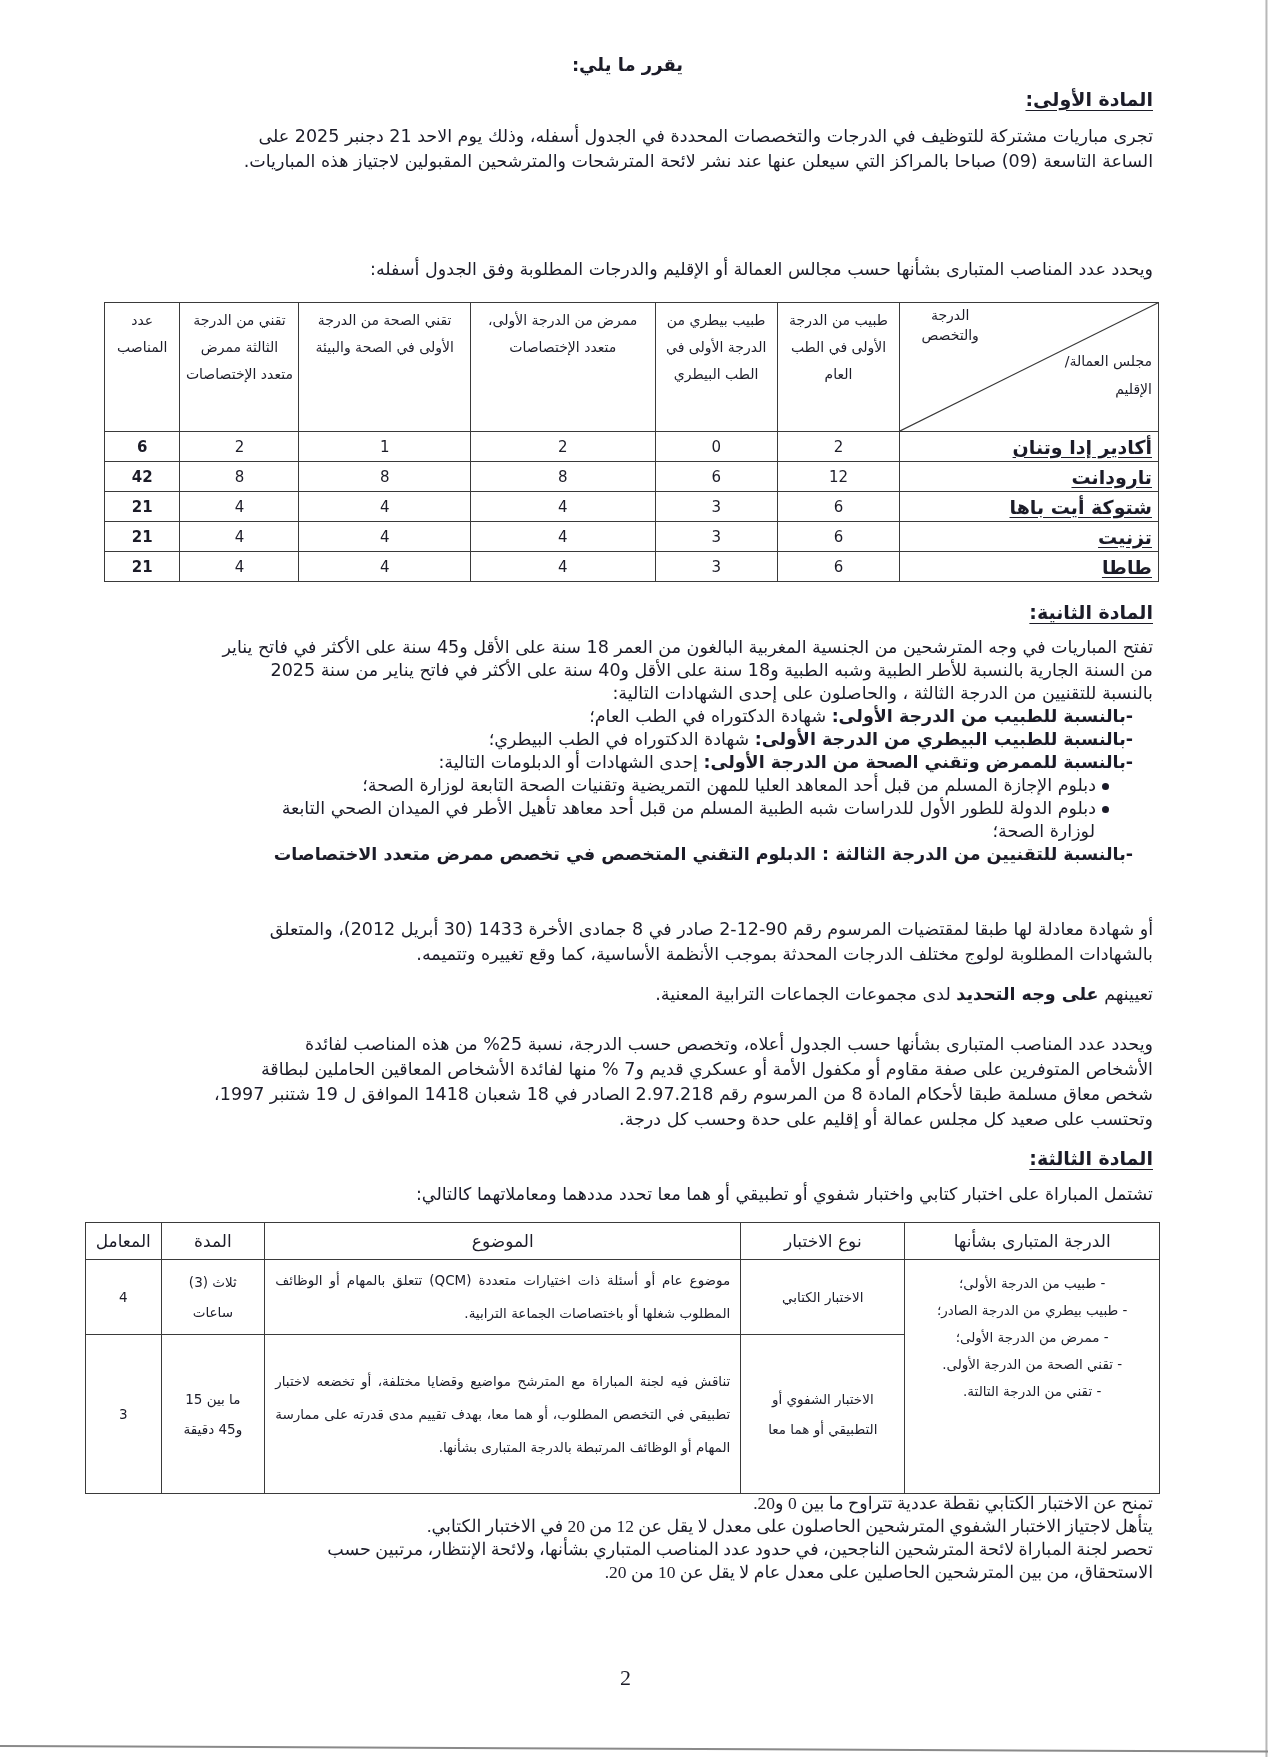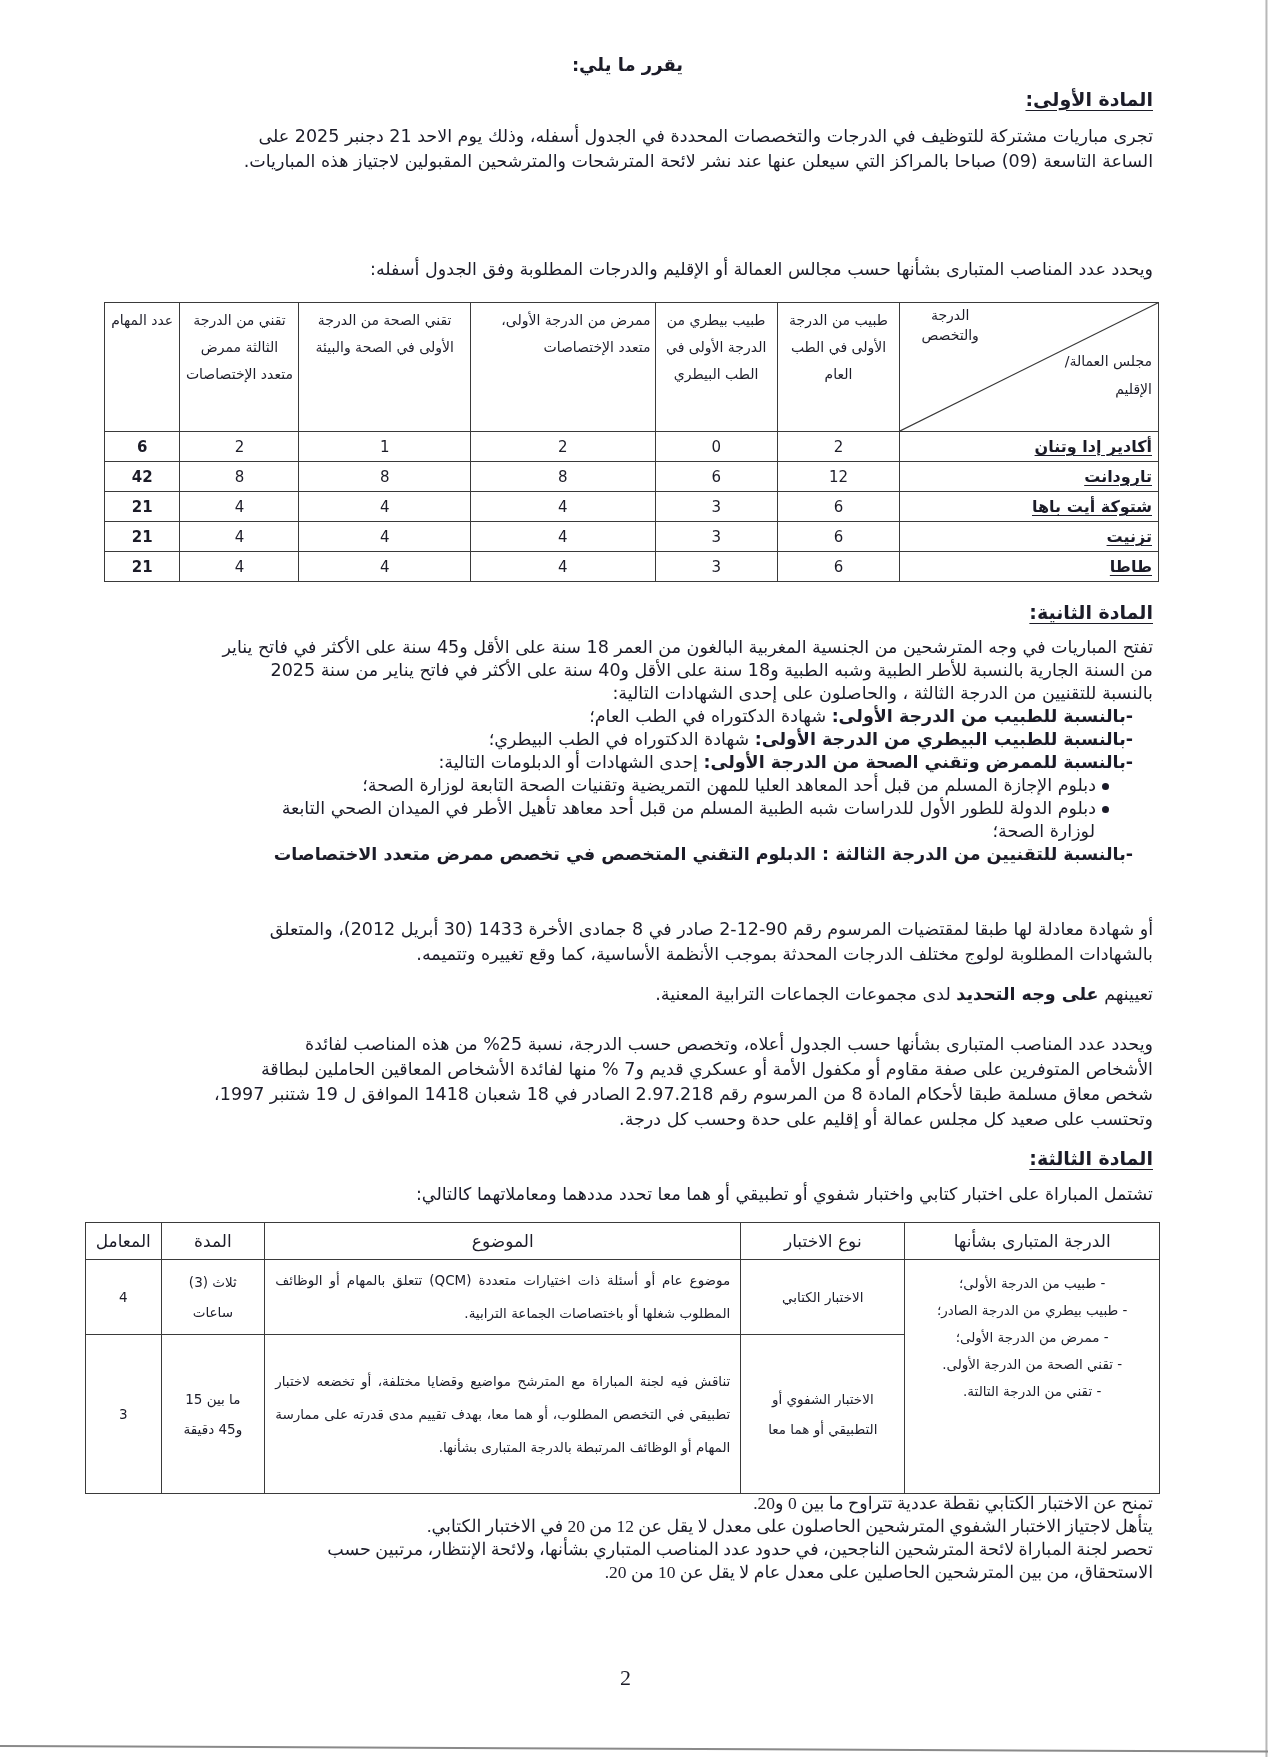--- a/index.html
+++ b/index.html
@@ -12,21 +12,21 @@
   .doc { position: absolute; left: 0; top: 0; width: 1275px; direction: rtl; }
   .abs { position: absolute; }
   .title { top: 54px; left: 0; width: 1275px; text-align: center; font-weight: bold; font-size: 18px; padding-right: 20px; box-sizing: border-box; }
   .art-head { font-weight: bold; font-size: 19px; text-decoration: underline; text-underline-offset: 4px; }
   .para { font-size: 17.5px; line-height: 25px; text-align: justify; text-align-last: right; }
   .para b { font-weight: bold; }
   table { border-collapse: collapse; direction: rtl; }
   td, th { border: 1.3px solid #3a3a3a; font-weight: normal; }
   .t1 th { font-size: 14px; line-height: 27px; vertical-align: top; padding: 4px 4px; text-align: center; }
   .t1 td { font-size: 15px; height: 29px; text-align: center; padding: 0 6px; }
-  .t1 td.name { text-align: right; font-weight: bold; font-size: 16px; text-decoration: underline; text-underline-offset: 3px; margin-top: 8px; }
+  .t1 td.name { text-align: right; font-weight: bold; font-size: 19px; text-decoration: underline; text-underline-offset: 3px; margin-top: 8px; }
   .t1 td.tot { font-weight: bold; }
   .diag-cell { position: relative; }
   .diag-cell svg { position: absolute; left: 0; top: 0; width: 100%; height: 100%; }
   .diag-top { position: absolute; left: 10px; top: 2px; text-align: center; font-size: 14px; line-height: 20px; }
   .diag-bot { position: absolute; right: 6px; top: 44px; text-align: right; font-size: 14px; line-height: 28px; }
   .t2 th { font-size: 17px; height: 34px; text-align: center; }
   .t2 td { font-size: 13.5px; line-height: 30px; text-align: center; padding: 4px 15px; }
   .t2 td.subj { text-align: justify; text-align-last: right; line-height: 33px; padding: 4px 10px; }
   .t2 td.grades { text-align: center; vertical-align: top; line-height: 27px; padding: 10px 10px; }
   .bullet-line { padding-right: 44px; }
@@ -55,24 +55,24 @@
         <tr>
       <th class="diag-cell" style="width:228px; height:120px;">
         <svg viewBox="0 0 228 128" preserveAspectRatio="none">
               <line x1="0" y1="128" x2="228" y2="0" stroke="#3a3a3a" stroke-width="1.2"></line>
             </svg>
         <div class="diag-top" style="width:80px;">الدرجة والتخصص</div>
         <div class="diag-bot" style="width:110px;">مجلس العمالة/ الإقليم</div>
       </th>
       <th style="width:103px;">طبيب من الدرجة الأولى في الطب العام</th>
       <th style="width:103px;">طبيب بيطري من الدرجة الأولى في الطب البيطري</th>
-      <th style="width:160px;text-align:right;">ممرض من الدرجة الأولى، متعدد الإختصاصات</th>
+      <th style="width:160px;">ممرض من الدرجة الأولى، متعدد الإختصاصات</th>
       <th style="width:148px;">تقني الصحة من الدرجة الأولى في الصحة والبيئة</th>
       <th style="width:100px;">تقني من الدرجة الثالثة ممرض متعدد الإختصاصات</th>
-      <th style="width:60px;">عدد المهام</th>
+      <th style="width:60px;">عدد المناصب</th>
     </tr>
     <tr>
       <td class="name">أكادير إدا وتنان</td>
       <td>2</td>
       <td>0</td>
       <td>2</td>
       <td>1</td>
       <td>2</td>
       <td class="tot">6</td>
     </tr>

